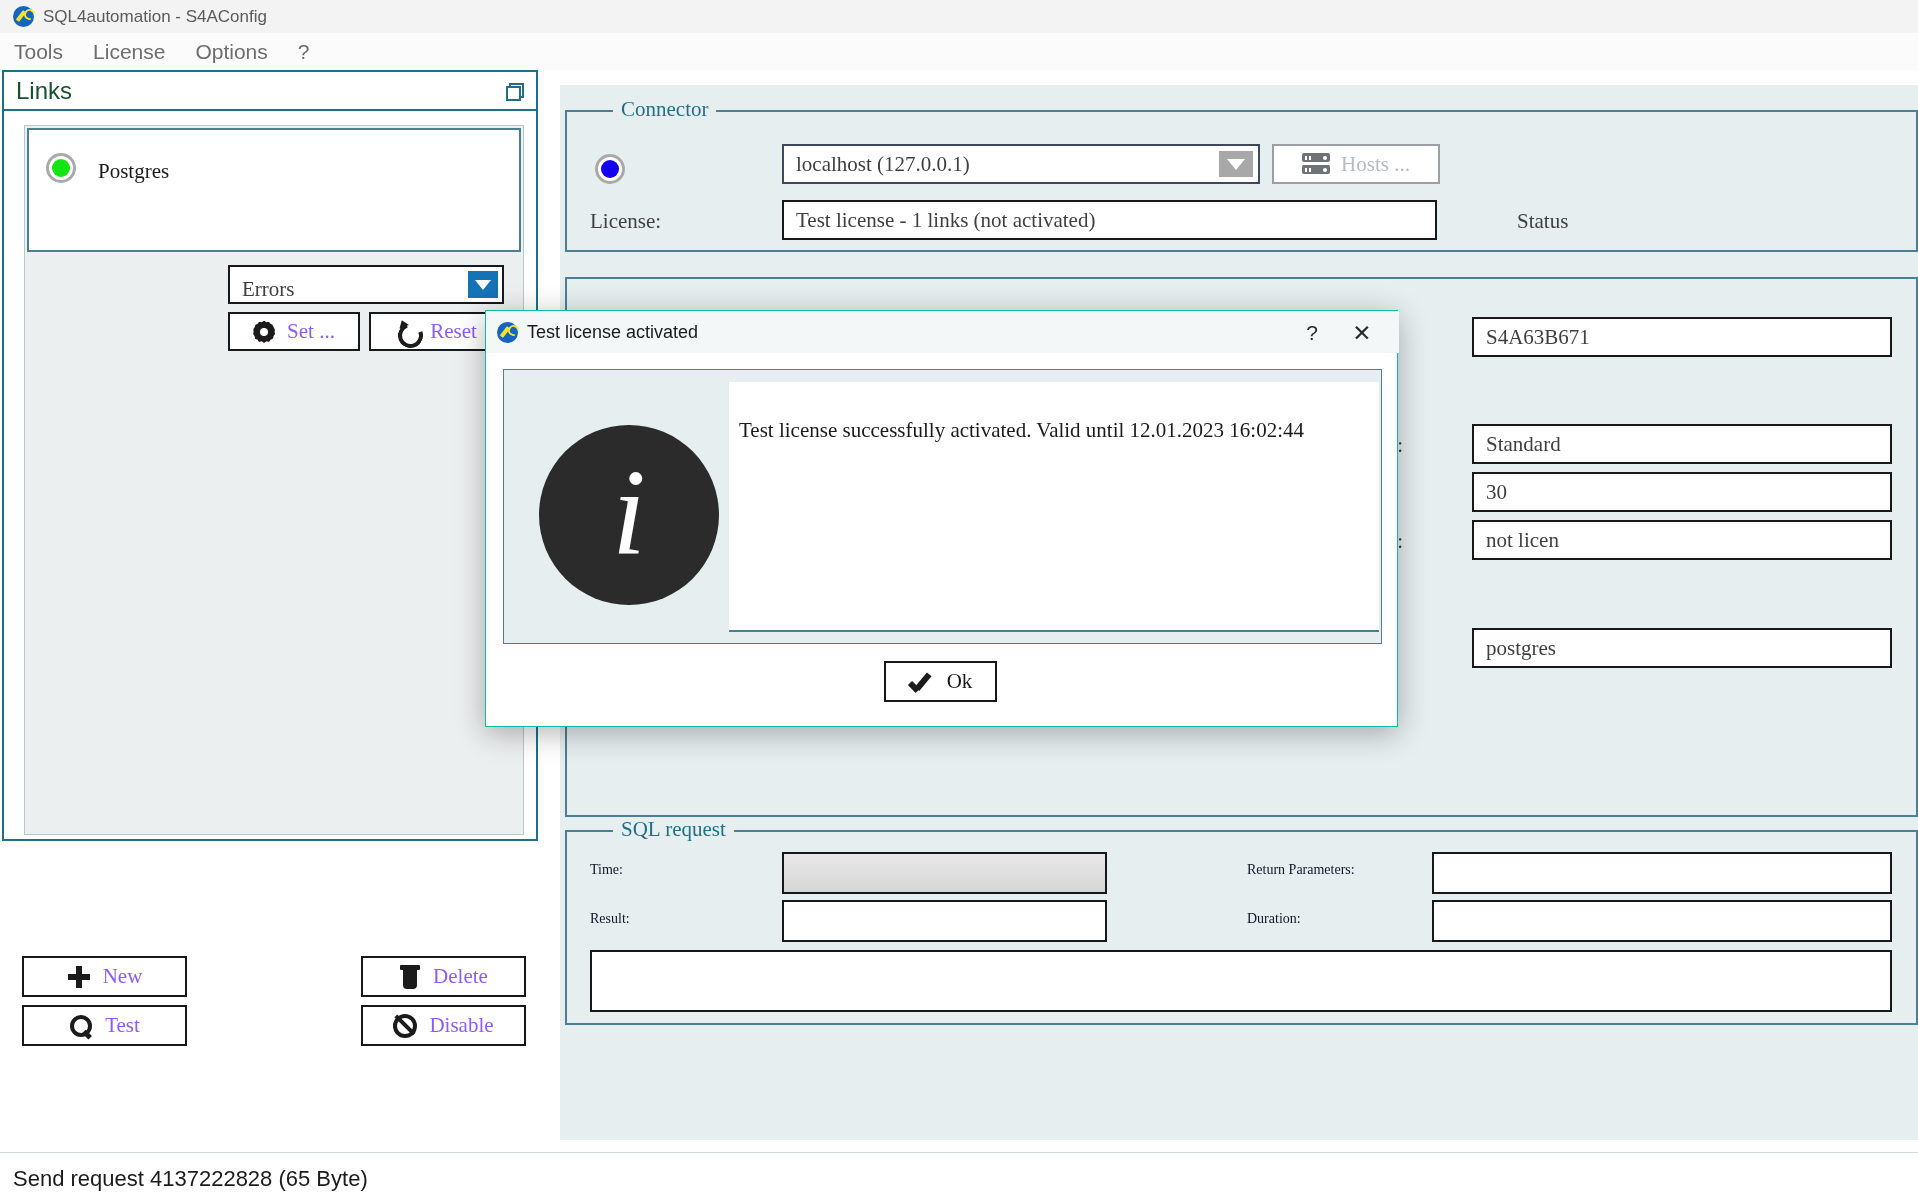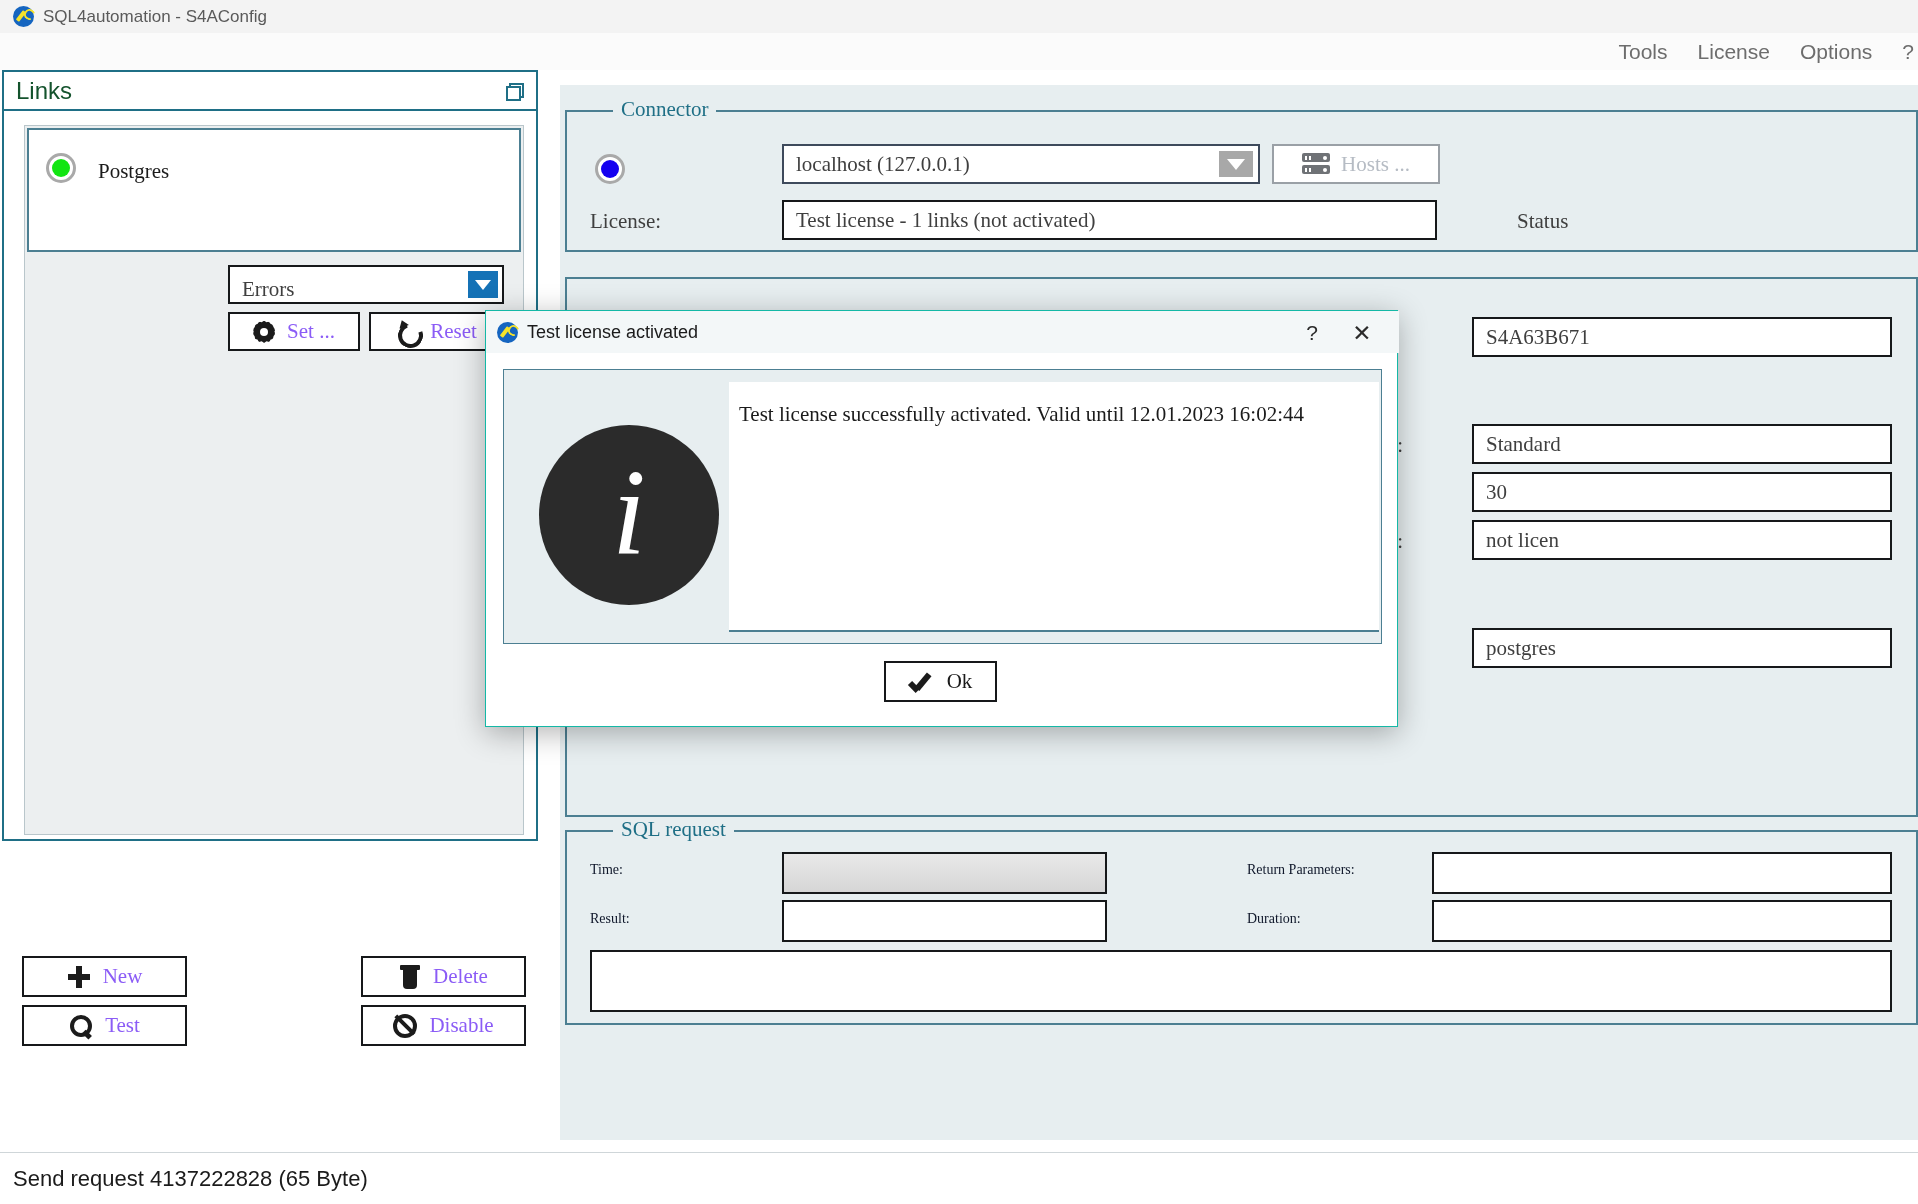--- a/index.html
+++ b/index.html
@@ -27,21 +27,21 @@
   .app-icon::after{
     content:""; position:absolute; left:11px; top:3px; width:7px; height:7px;
     border:2.5px solid #f5e32a; border-radius:50%; border-right-color:transparent;
     transform:rotate(30deg);
   }
   .title-text{ font-size:17px; color:#5a5a5a; }
 
   
   .menubar{
     position:absolute; left:0; top:33px; width:1918px; height:37px;
-    background:#fbfbfb; display:flex; align-items:center; padding-left:10px; gap:22px;justify-content:flex-end;
+    background:#fbfbfb; display:flex; align-items:center; padding-left:10px; gap:22px;
   }
   .menu-item{ font-size:21px; color:#6d6d6d; padding:1px 4px; cursor:default; }
 
   
   .links-header{
     position:absolute; left:2px; top:70px; width:536px; height:41px;
     background:#ffffff; border:2px solid #1f6f86;
     display:flex; align-items:center; justify-content:space-between;
     padding:0 14px 0 12px;
   }
@@ -319,21 +319,21 @@
     border-radius:50%; background:#2b2b2b;
     display:flex; align-items:center; justify-content:center;
   }
   .info-circle span{
     font-family:"Liberation Serif", serif; font-size:122px; color:#ffffff;
     font-style:italic; line-height:1; margin-top:-6px;
   }
   .msg-box{
     position:absolute; left:225px; top:12px; width:650px; height:250px;
     background:#ffffff; border-bottom:2px solid #4c7f92;
-    padding:18px 20px 0 10px;
+    padding:34px 20px 0 10px;
     font-family:"Liberation Serif", serif; font-size:21px; color:#1b1b1b;
     line-height:1.35;
   }
   .btn-ok{
     position:absolute; left:398px; top:350px; width:113px; height:41px;
     background:#ffffff; border:2px solid #16181a;
     display:flex; align-items:center; justify-content:center; gap:12px;
     font-family:"Liberation Serif", serif; font-size:21px; color:#1b1b1b;
   }
 </style>

